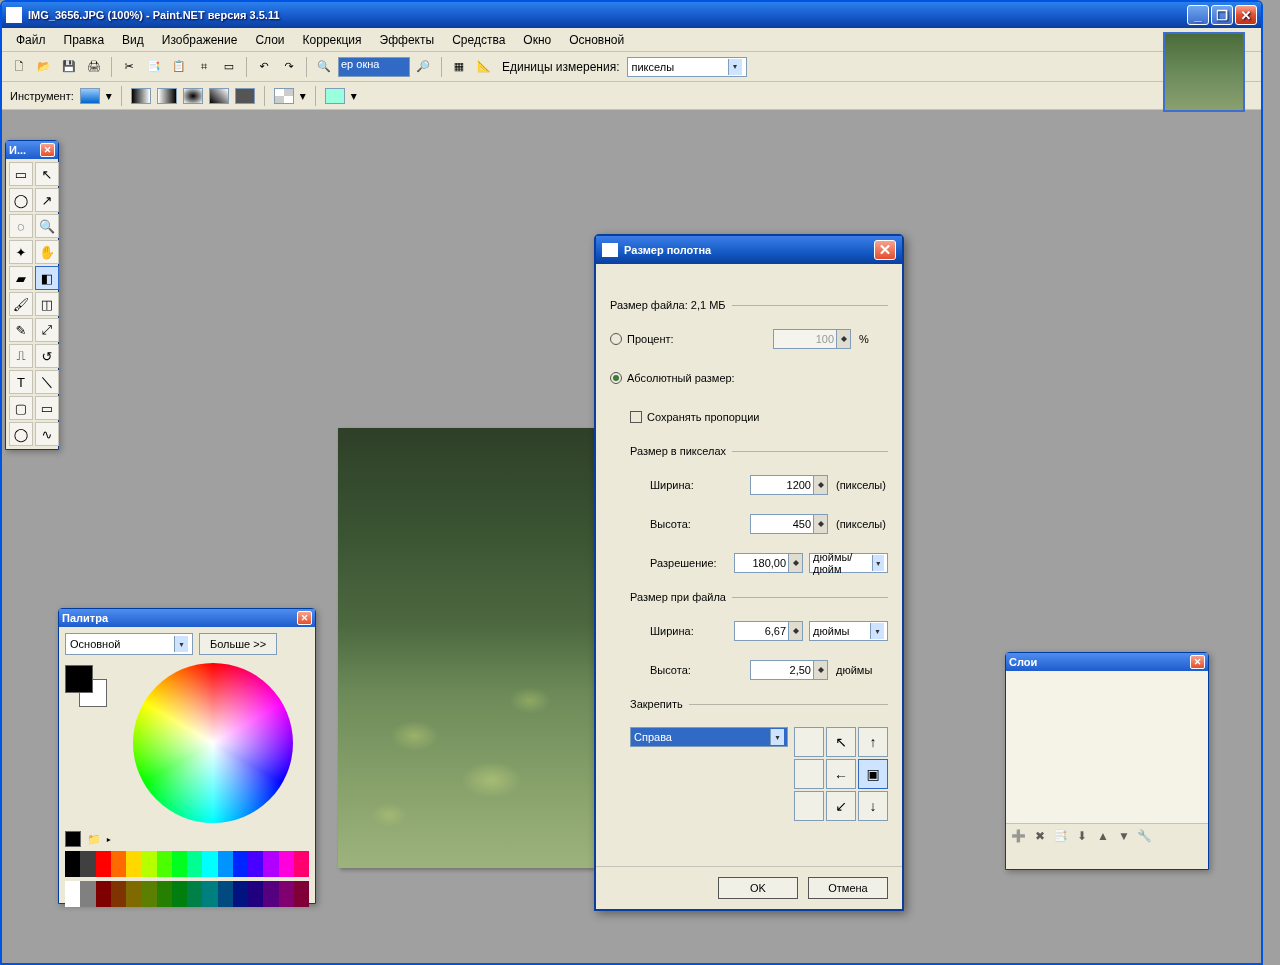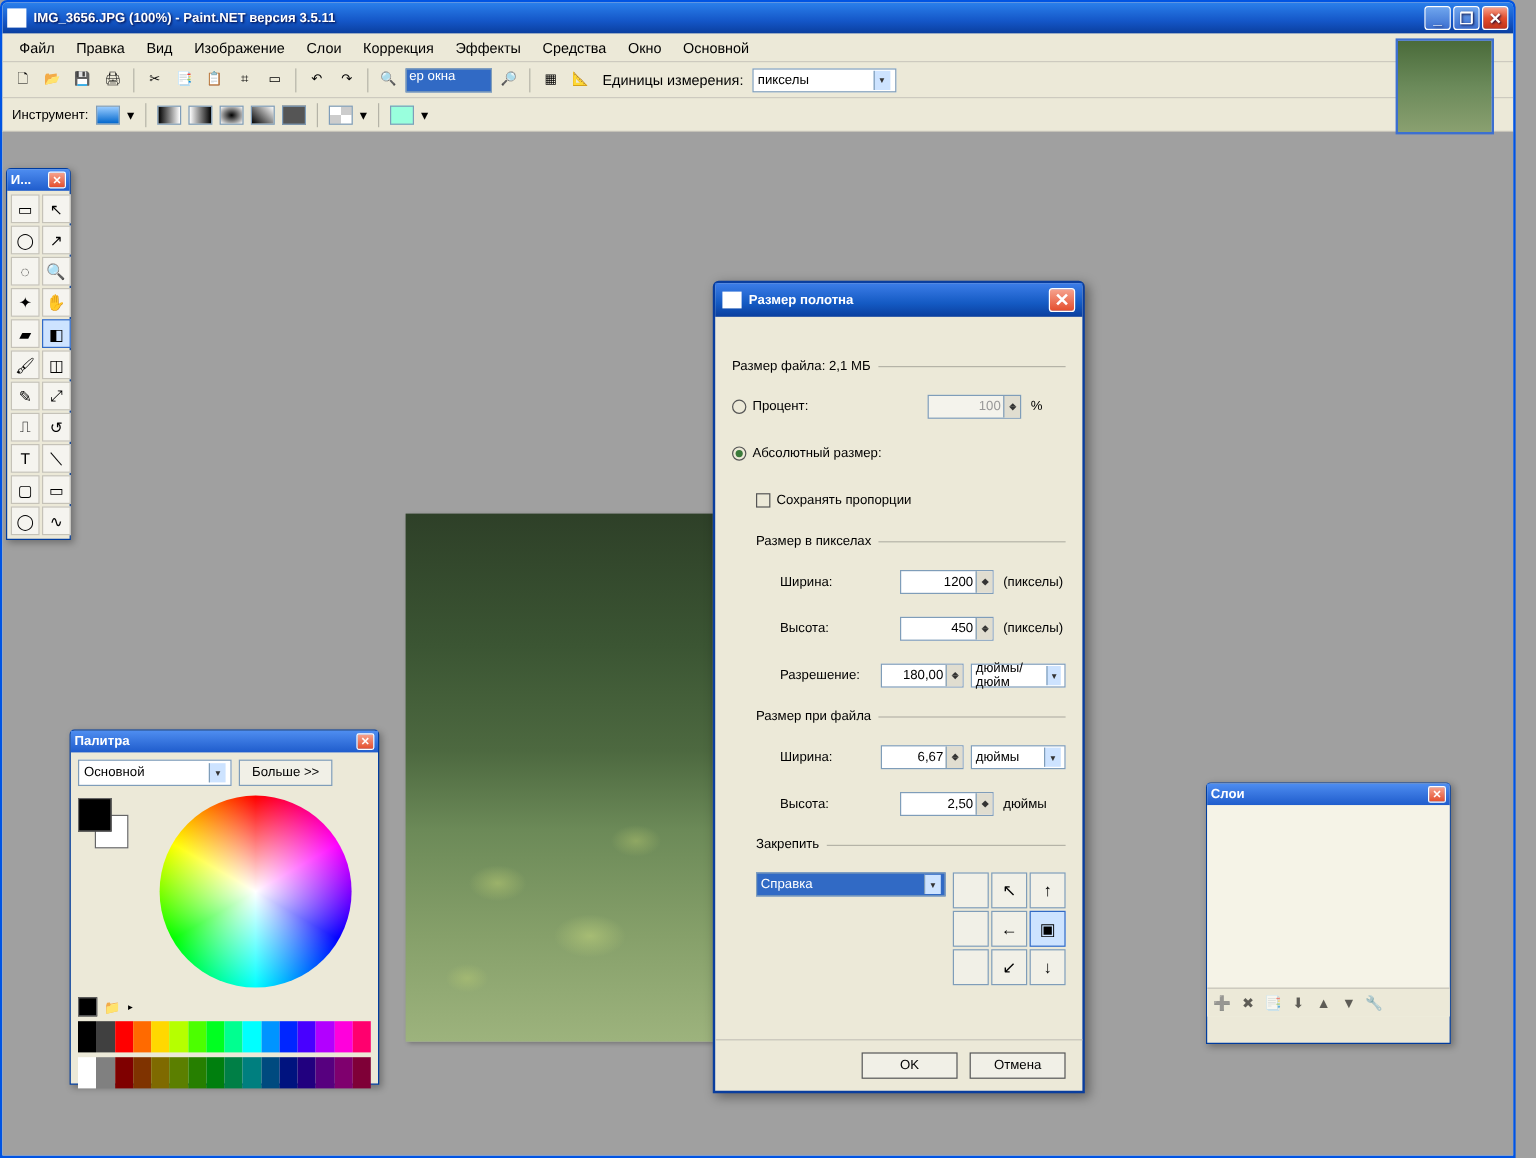--- a/index.html
+++ b/index.html
@@ -399,21 +399,21 @@
           <span style="margin-left:8px">дюймы</span>
         </div>
       </div>
 
       <div class="grouptitle">
           <span>Закрепить</span>
           <span class="line"></span>
         </div>
       <div class="dlgrow" style="align-items:flex-start;">
         <div class="anchorsel">
-            <span>Справка</span>
+            <span>Справа</span>
             <span class="drop-arrow" style="background:#cde3ff">▾</span>
           </div>
         <div style="flex:1"></div>
         <div class="anchorgrid">
           <div class="anchorbtn"></div>
           <div class="anchorbtn">↖</div>
           <div class="anchorbtn">↑</div>
           <div class="anchorbtn"></div>
           <div class="anchorbtn">←</div>
           <div class="anchorbtn sel">▣</div>

